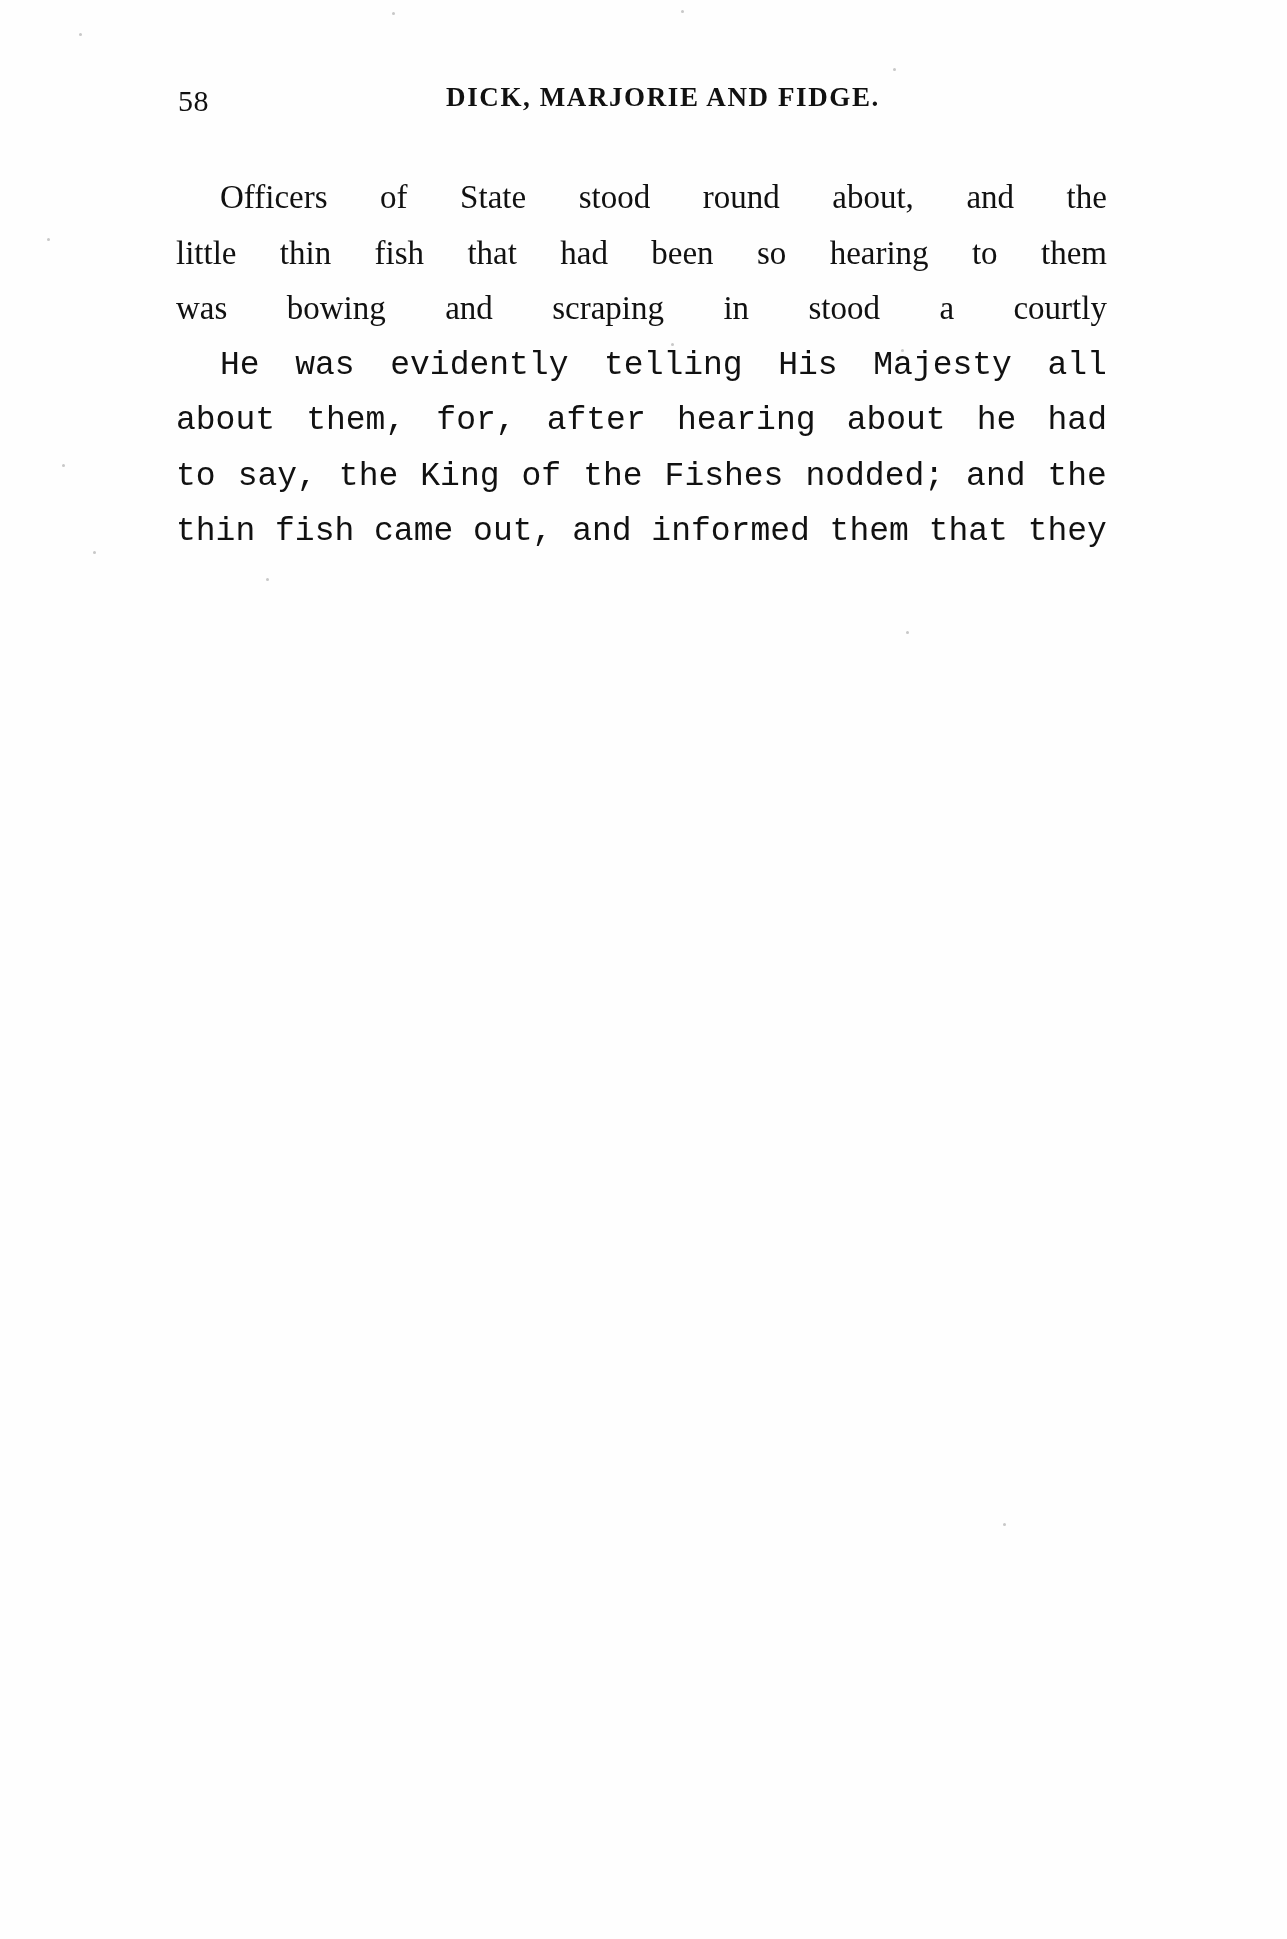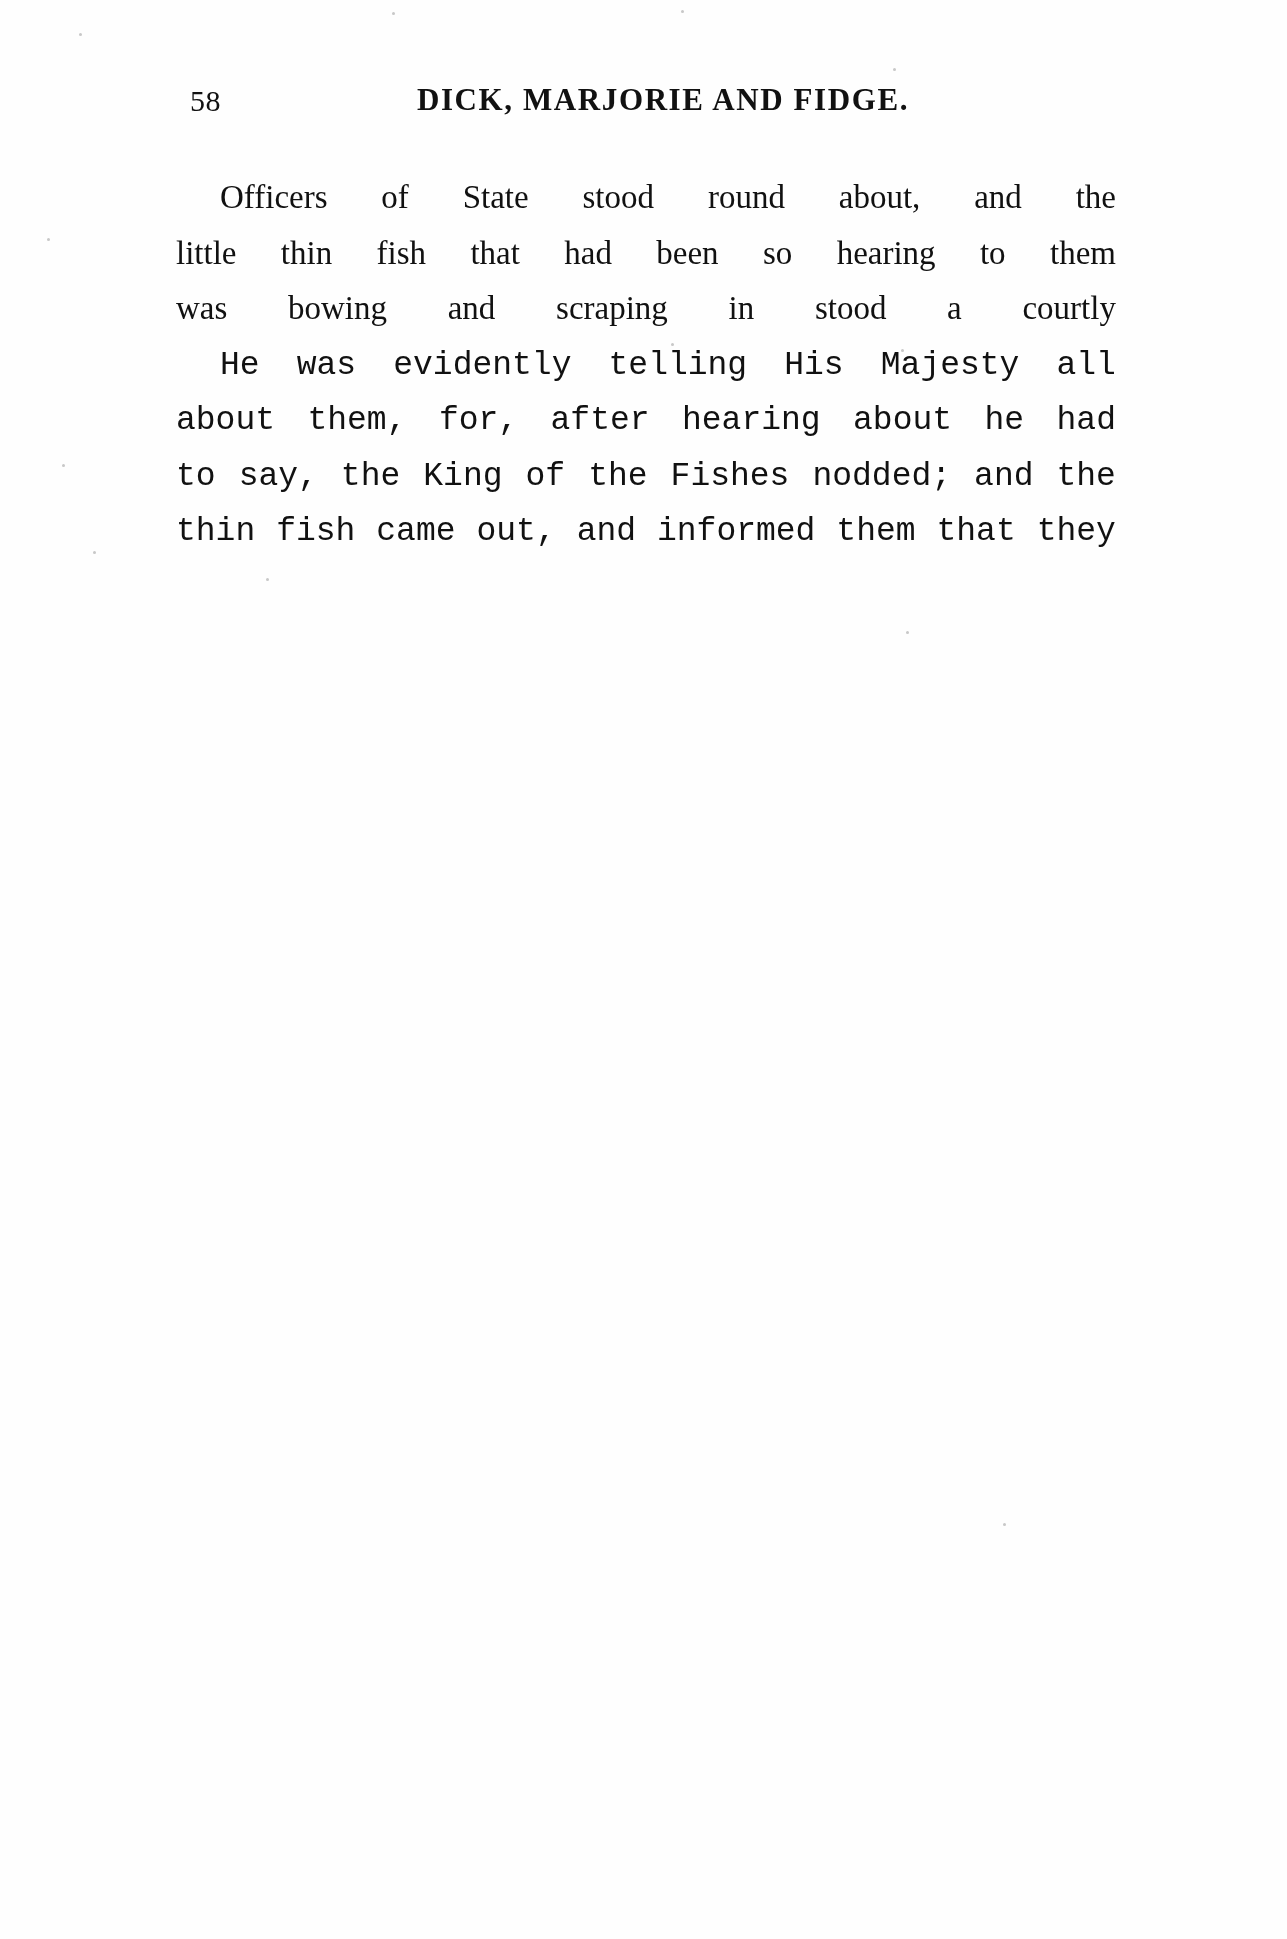--- a/index.html
+++ b/index.html
@@ -31,48 +31,48 @@
   }
   .header {
     position: absolute;
     top: 82px;
     left: 178px;
     width: 930px;
     height: 40px;
   }
   .folio {
     position: absolute;
-    left: 12px;
+    left: 0;
     top: 2px;
     font-size: 30px;
     letter-spacing: .5px;
   }
   .running-head {
     position: absolute;
     left: 0;
     right: 0;
     top: 0;
     text-align: center;
-    font-size: 31px;
+    font-size: 27px;
     letter-spacing: 1.6px;
     font-weight: 700;
     padding-left: 40px;
   }
   .body-text {
     position: absolute;
     top: 170px;
     left: 176px;
     width: 940px;
   }
   .para {
     font-size: 33px;
     line-height: 55.5px;
     text-align: justify;
     text-justify: inter-word;
-    margin: 0 0 0 0;
+    margin: 0 9px 0 0;
     text-indent: 0;
   }
   .para + .para {
     margin-top: 1px;
     font-family: Liberation Mono, monospace;
   }
   .line {
     display: block;
     white-space: nowrap;
   }

